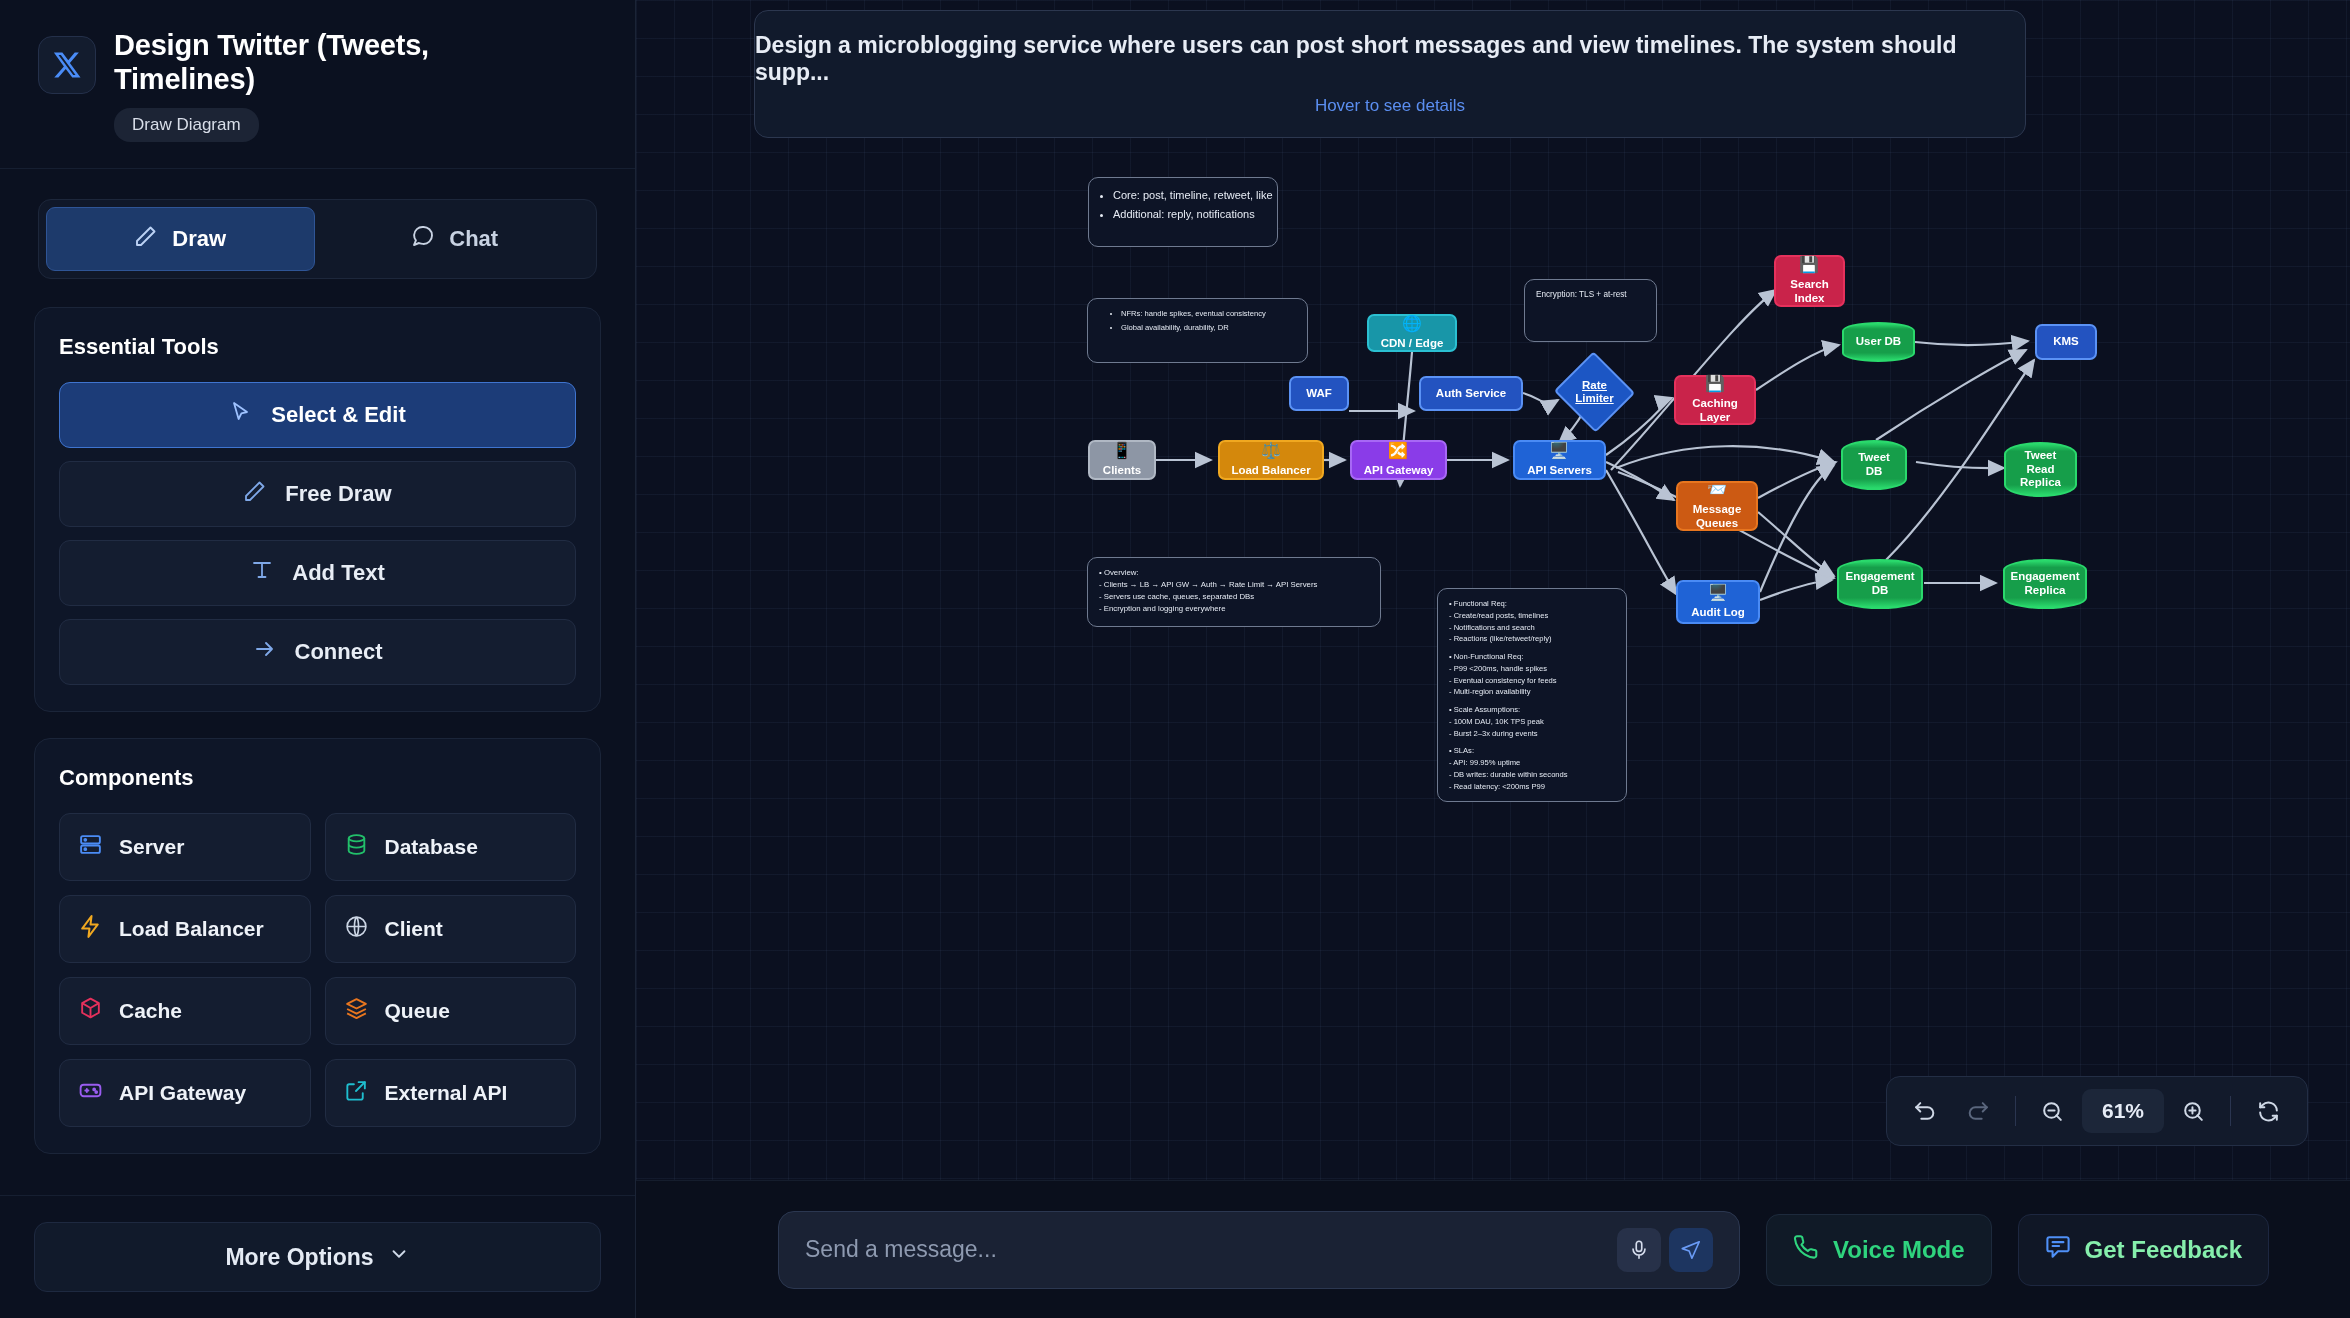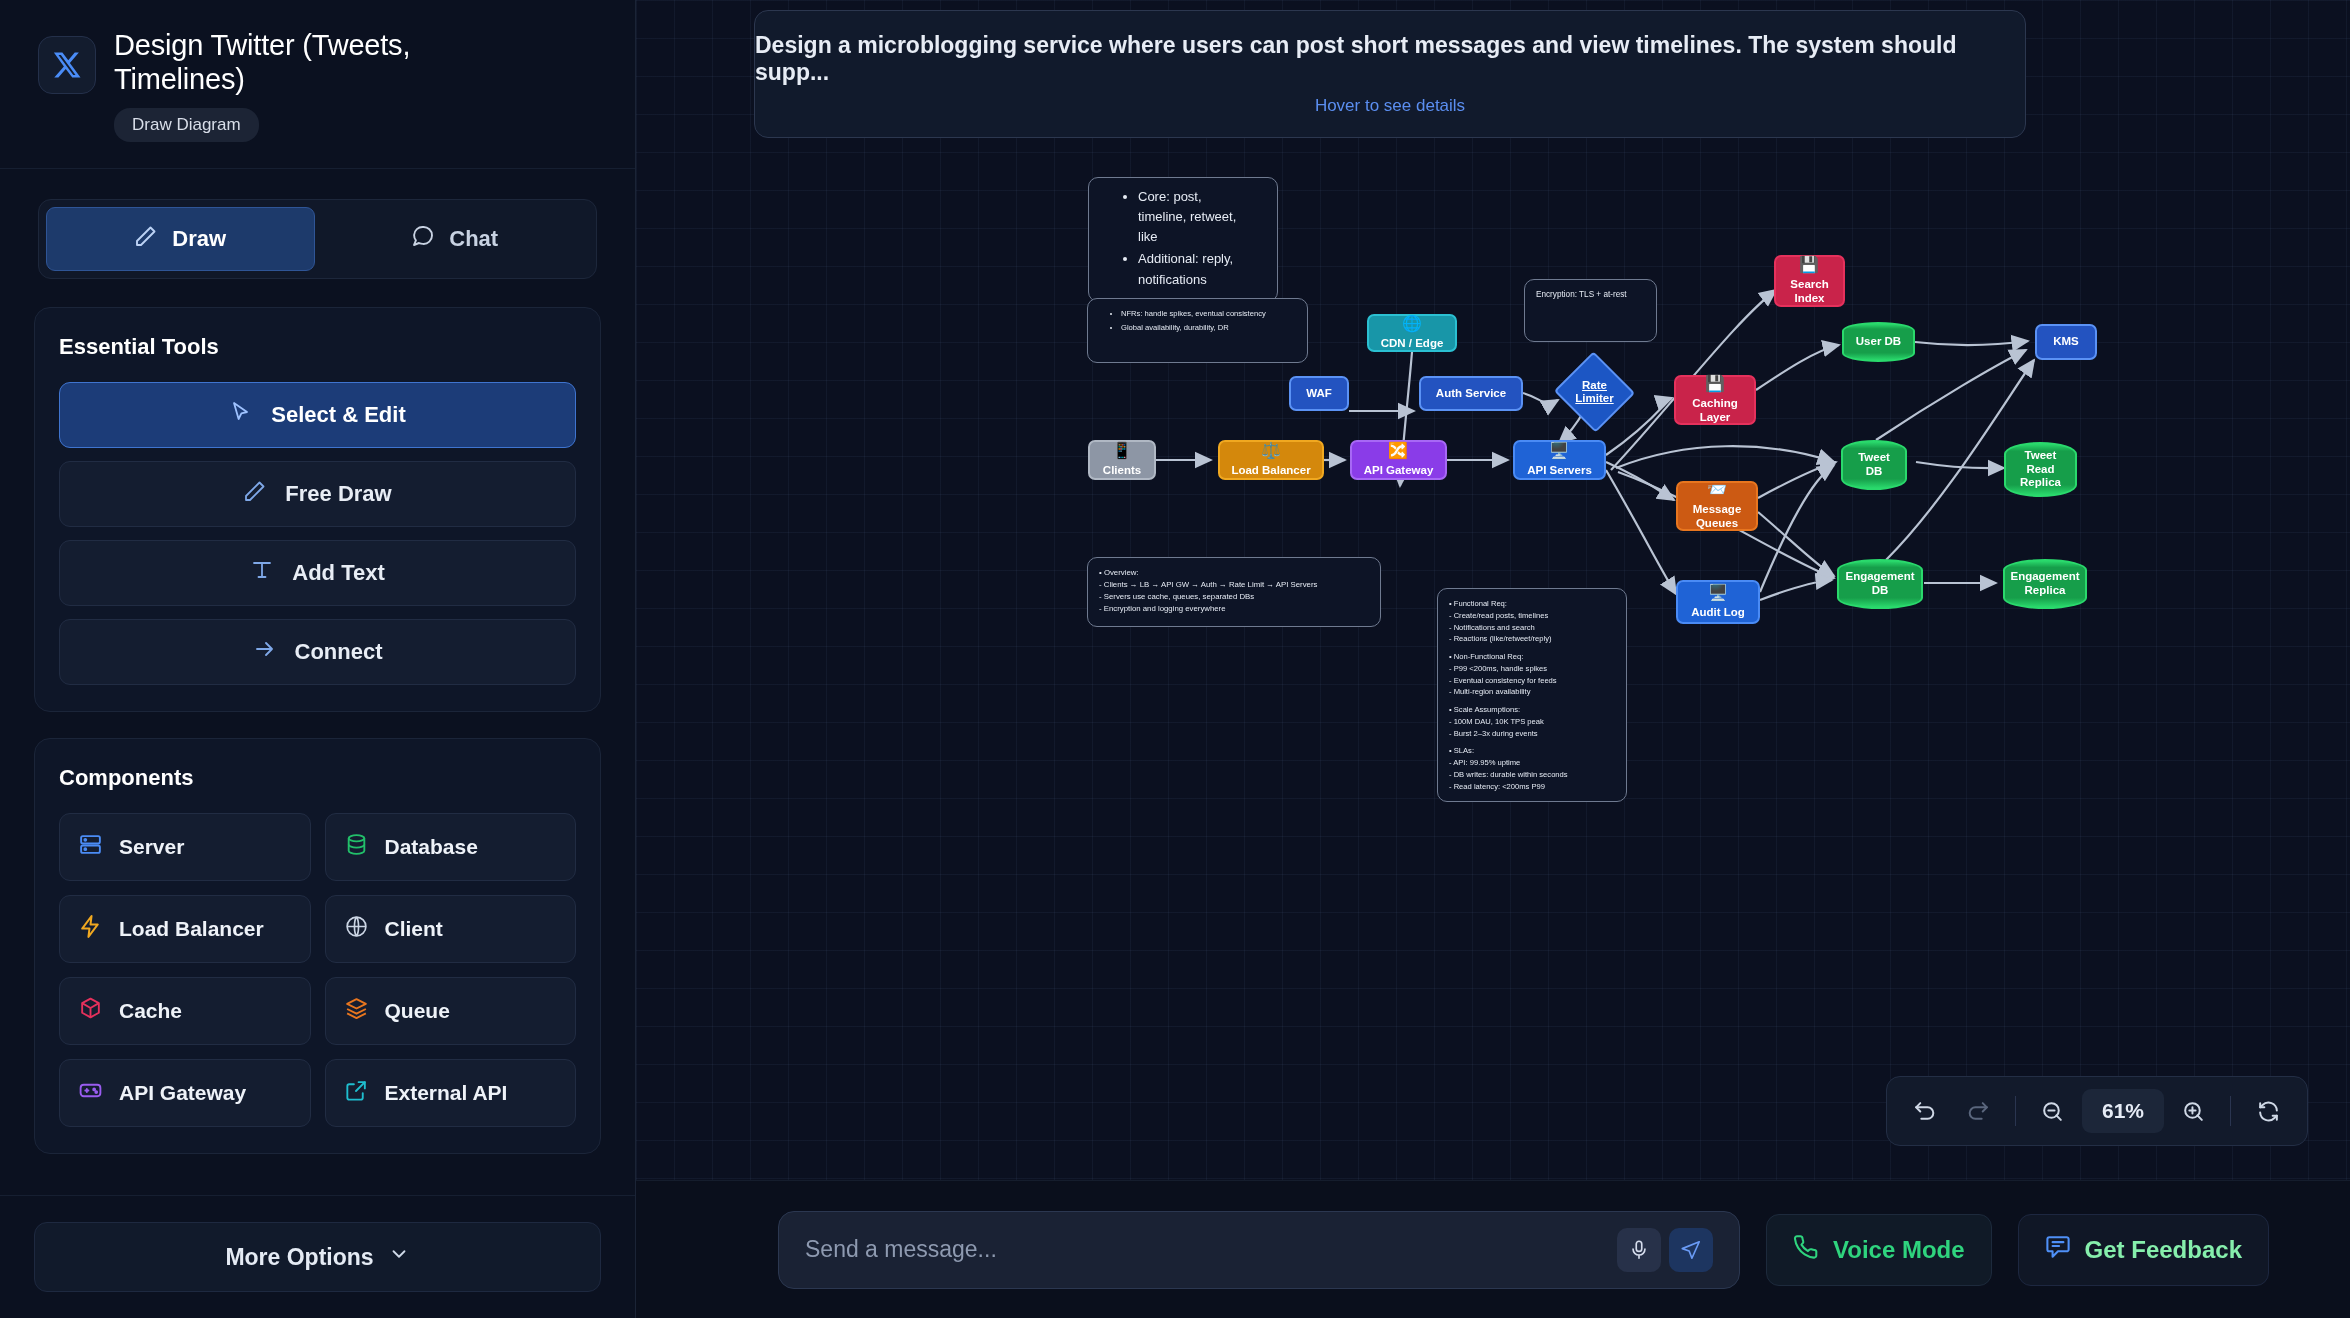--- a/index.html
+++ b/index.html
@@ -24,21 +24,21 @@
   .app-logo {
     width: 58px; height: 58px; flex: 0 0 58px;
     border-radius: 14px;
     background: #131c2e;
     border: 1px solid #24304a;
     display: flex; align-items: center; justify-content: center;
     margin-top: 8px;
   }
   .app-logo svg { width: 30px; height: 30px; }
   .sb-title {
-    font-size: 29px; font-weight: normal; color: #ffffff;
+    font-size: 29px; font-weight: bold; color: #ffffff;
     line-height: 1.18; letter-spacing: -0.2px;
     max-width: 430px;
   }
   .badge {
     display: inline-block; margin-top: 12px;
     background: #1c2435; color: #d8dee9;
     font-size: 17px; padding: 7px 18px; border-radius: 16px;
   }
   .seg-wrap {
     margin: 30px 38px 0 38px;
@@ -417,21 +417,21 @@
     </div>
 
     <div id="notes-layer">
         <div class="note" style="left: 452px; top: 59px; width: 132px; min-height: 68px; padding: 9px 11px; font-size: 7.6px; line-height: 1.55;">
           <ul>
             <li>Scale: 100M DAU</li>
             <li>Peak: 10K TPS</li>
             <li>P99 latency: &lt;200ms</li>
           </ul>
         </div>
-        <div class="note" style="left: 452px; top: 177px; width: 190px; min-height: 70px; padding: 9px 27px; font-size: 13px; line-height: 1.55;">
+        <div class="note" style="left: 452px; top: 177px; width: 190px; min-height: 70px; padding: 9px 2px; font-size: 11px; line-height: 1.55;">
           <ul>
             <li>Core: post, timeline, retweet, like</li>
             <li>Additional: reply, notifications</li>
           </ul>
         </div>
         <div class="note" style="left: 451px; top: 298px; width: 221px; min-height: 65px; padding: 9px 11px; font-size: 7.6px; line-height: 1.55;">
           <ul>
             <li>NFRs: handle spikes, eventual consistency</li>
             <li>Global availability, durability, DR</li>
           </ul>

